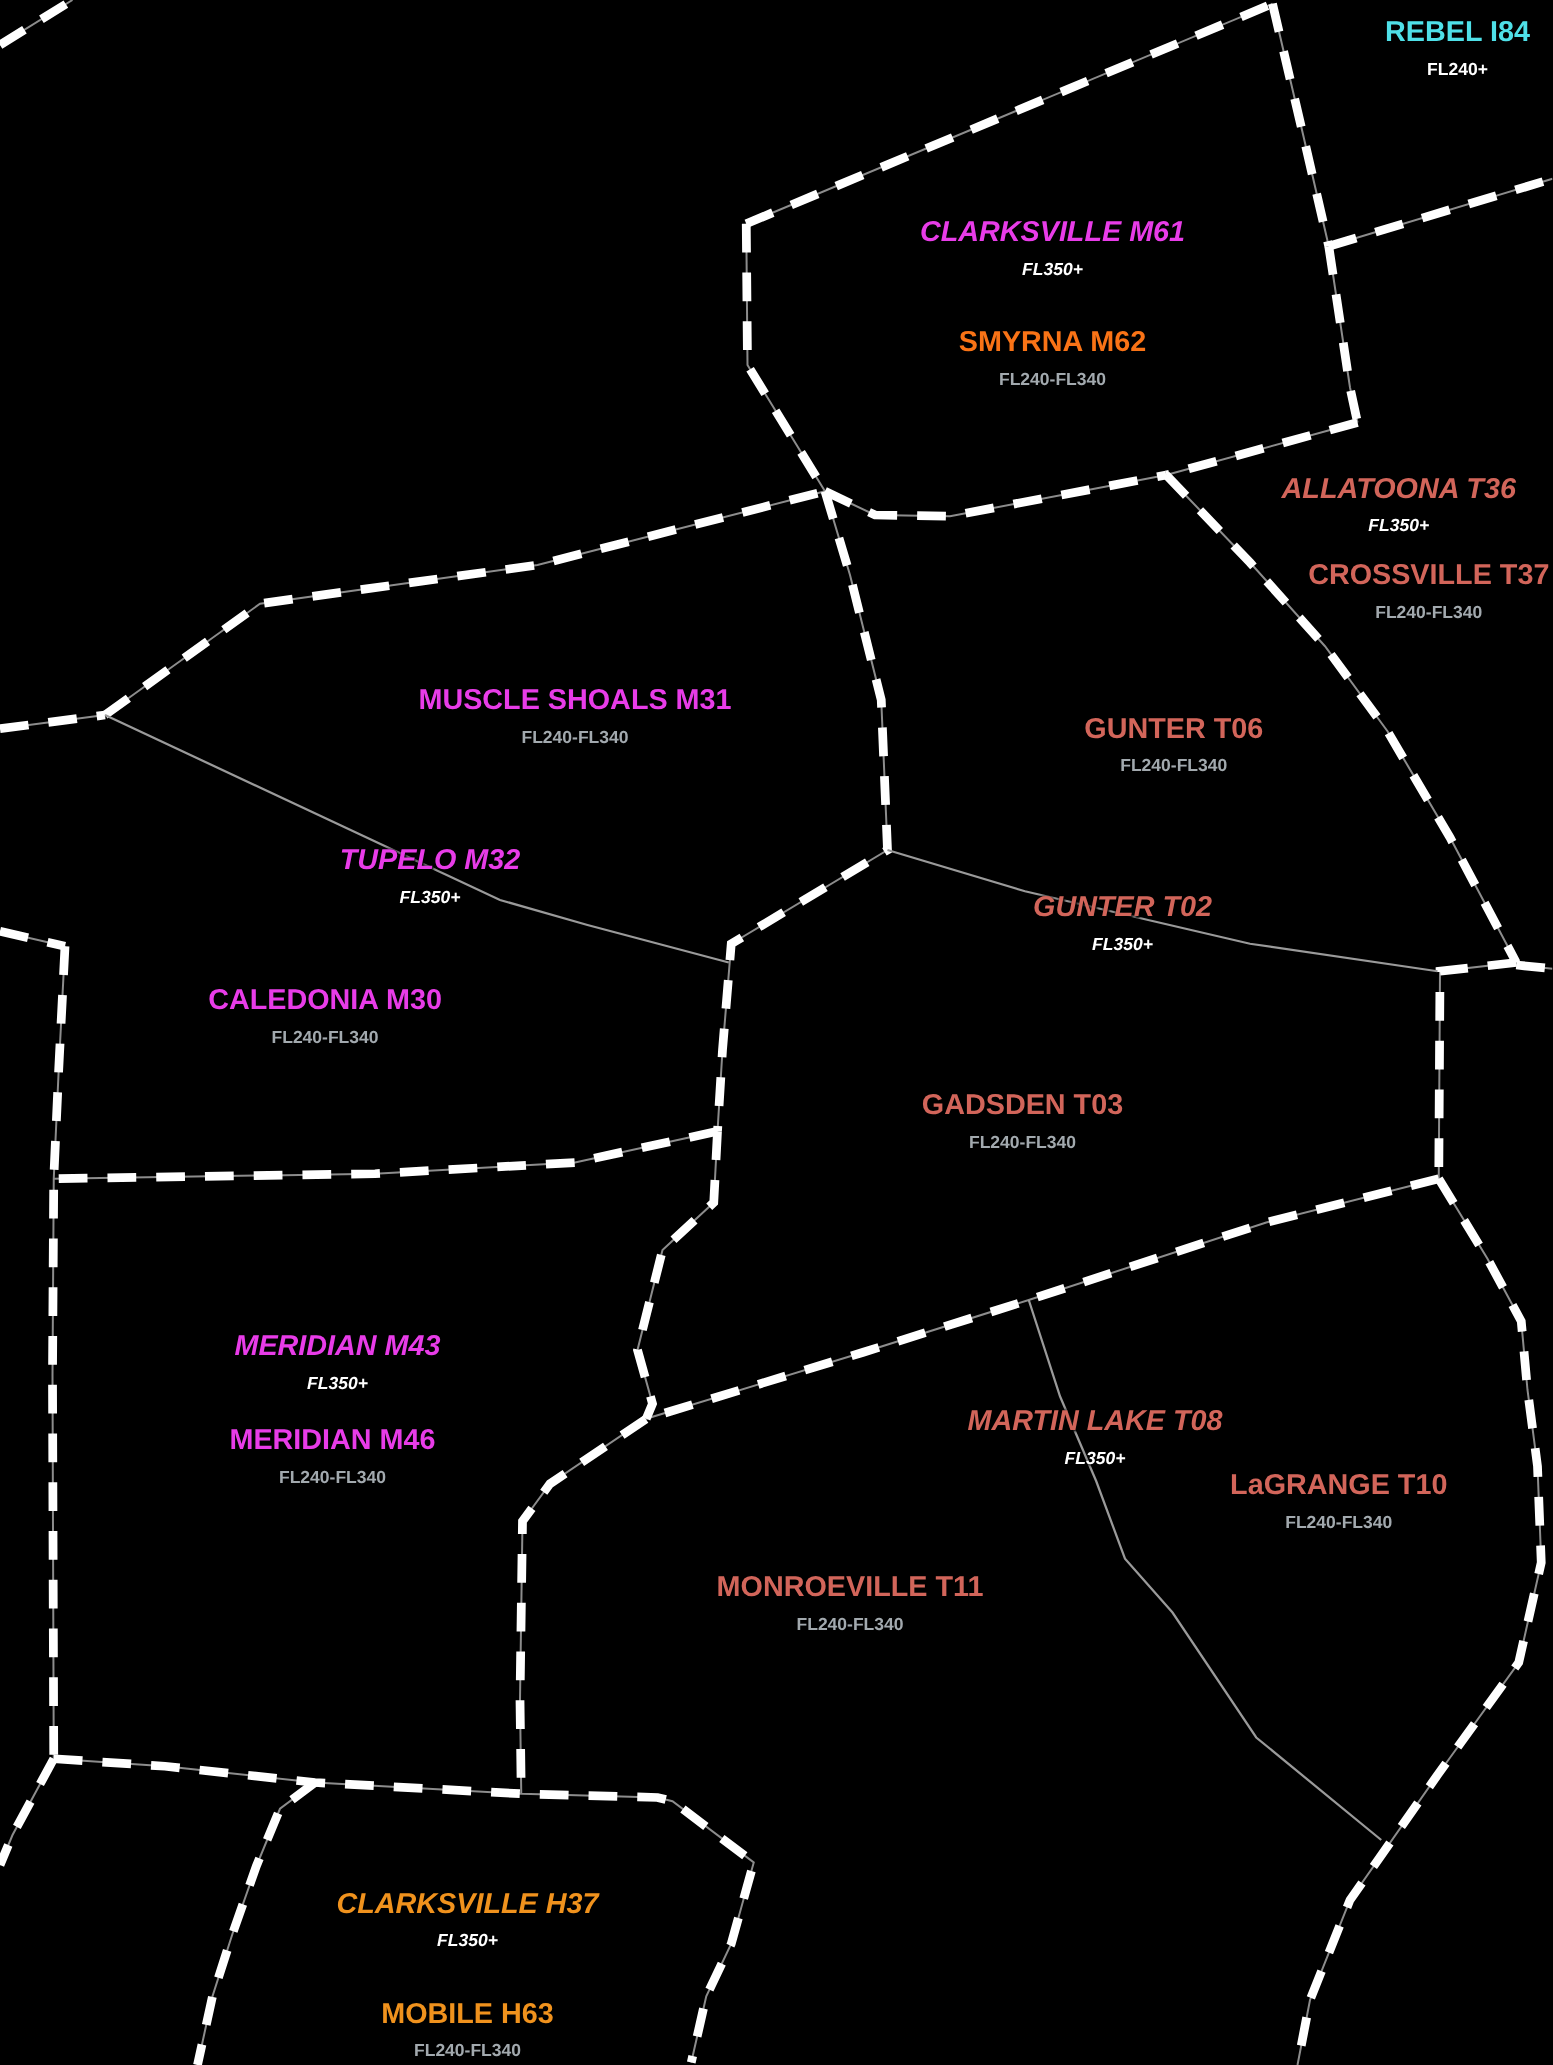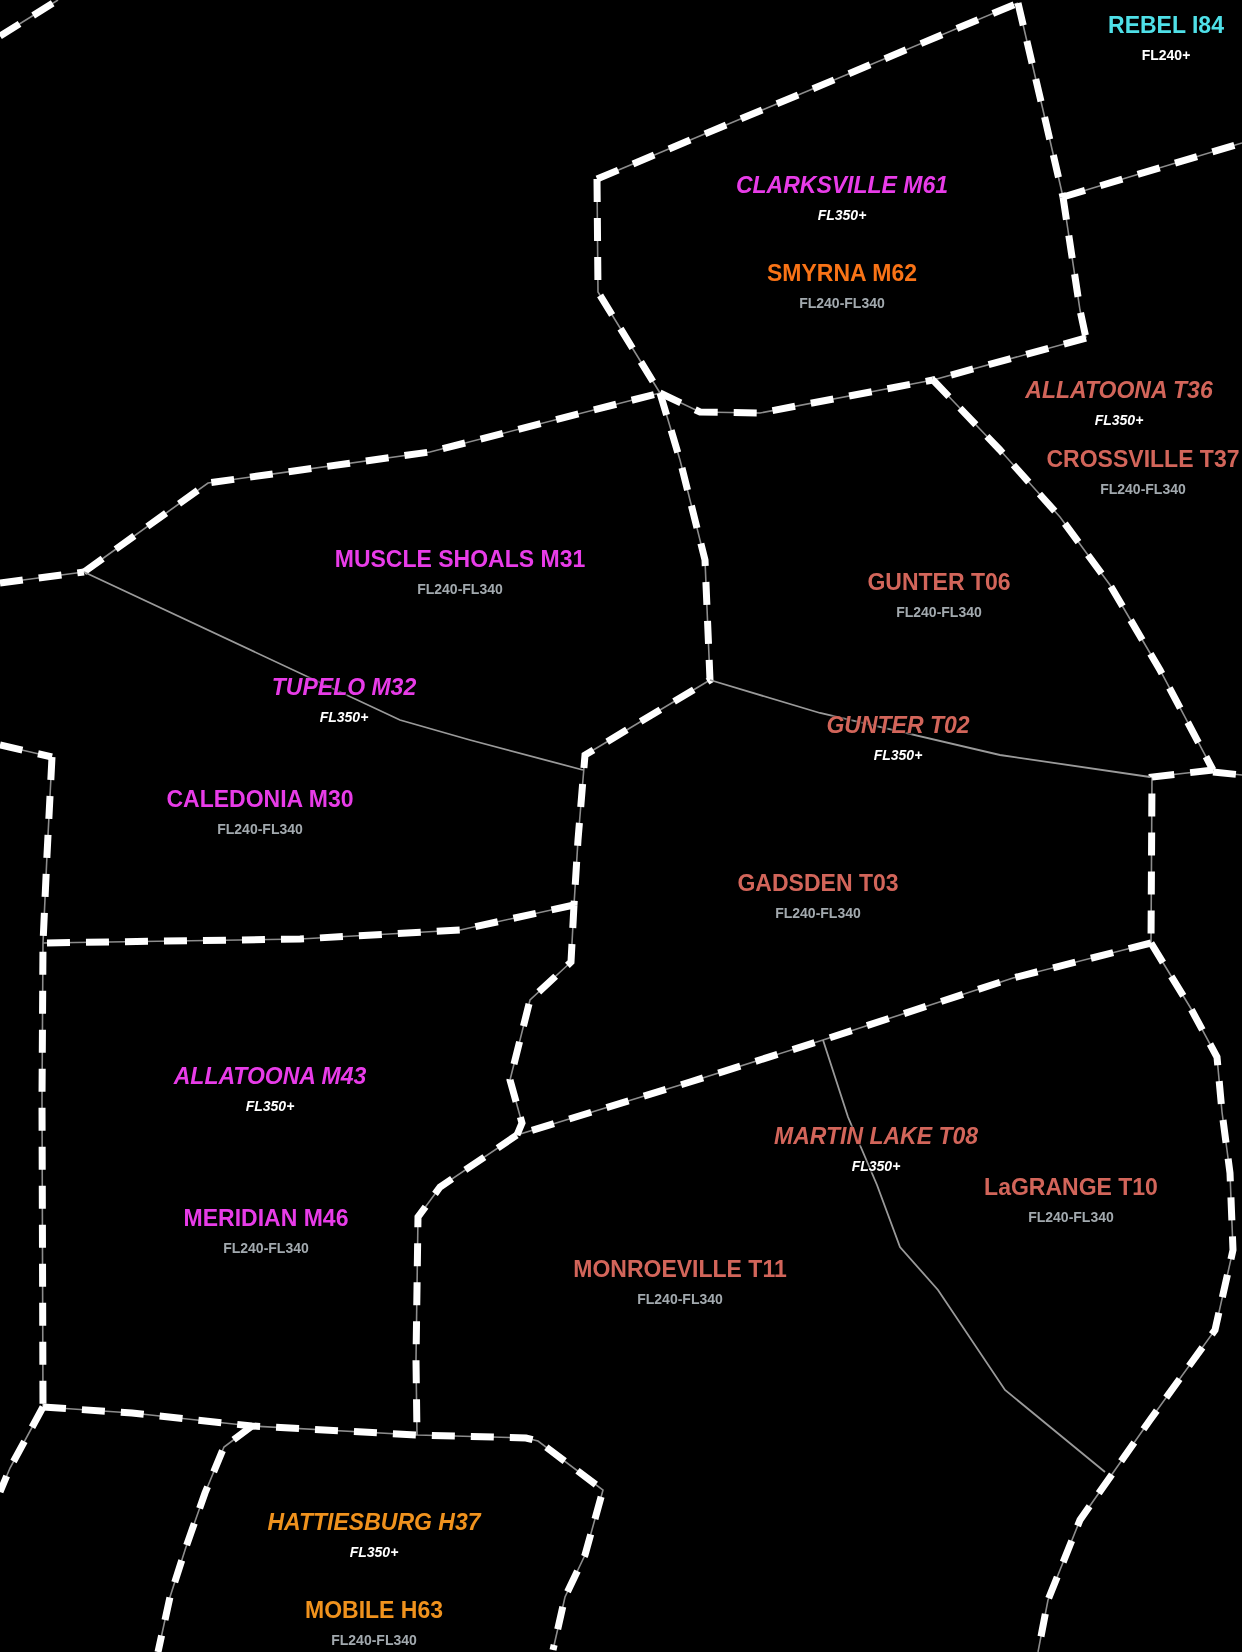--- a/index.html
+++ b/index.html
@@ -138,45 +138,45 @@
   <div style="color: rgb(232, 60, 232);">CALEDONIA M30</div>
   <div class="lvl" style="color: rgb(162, 169, 174);">FL240-FL340</div>
 </div>
 
 <div class="sector-label" style="left:818px;top:898px">
   <div style="color: rgb(210, 101, 90);">GADSDEN T03</div>
   <div class="lvl" style="color: rgb(162, 169, 174);">FL240-FL340</div>
 </div>
 
 <div class="sector-label italic" style="left:270px;top:1091px">
-  <div style="color: rgb(232, 60, 232);">ALLATOONA M43</div>
+  <div style="color: rgb(232, 60, 232);">MERIDIAN M43</div>
   <div class="lvl" style="color: rgb(255, 255, 255);">FL350+</div>
 </div>
 
-<div class="sector-label" style="left:266px;top:1233px">
+<div class="sector-label" style="left:266px;top:1166px">
   <div style="color: rgb(232, 60, 232);">MERIDIAN M46</div>
   <div class="lvl" style="color: rgb(162, 169, 174);">FL240-FL340</div>
 </div>
 
 <div class="sector-label italic" style="left:876px;top:1151px">
   <div style="color: rgb(210, 101, 90);">MARTIN LAKE T08</div>
   <div class="lvl" style="color: rgb(255, 255, 255);">FL350+</div>
 </div>
 
 <div class="sector-label" style="left:1071px;top:1202px">
   <div style="color: rgb(210, 101, 90);">LaGRANGE T10</div>
   <div class="lvl" style="color: rgb(162, 169, 174);">FL240-FL340</div>
 </div>
 
 <div class="sector-label" style="left:680px;top:1284px">
   <div style="color: rgb(210, 101, 90);">MONROEVILLE T11</div>
   <div class="lvl" style="color: rgb(162, 169, 174);">FL240-FL340</div>
 </div>
 
 <div class="sector-label italic" style="left:374px;top:1537px">
-  <div style="color: rgb(240, 146, 29);">HATTIESBURG H37</div>
+  <div style="color: rgb(240, 146, 29);">CLARKSVILLE H37</div>
   <div class="lvl" style="color: rgb(255, 255, 255);">FL350+</div>
 </div>
 
 <div class="sector-label" style="left:374px;top:1625px">
   <div style="color: rgb(240, 146, 29);">MOBILE H63</div>
   <div class="lvl" style="color: rgb(162, 169, 174);">FL240-FL340</div>
 </div>
 
 </body></html>

